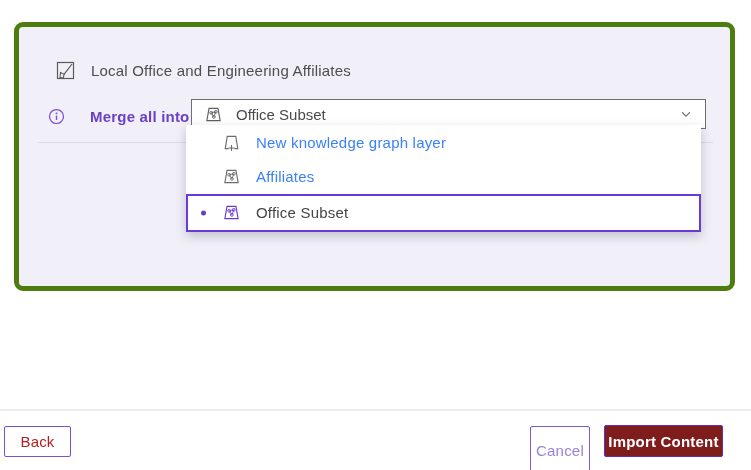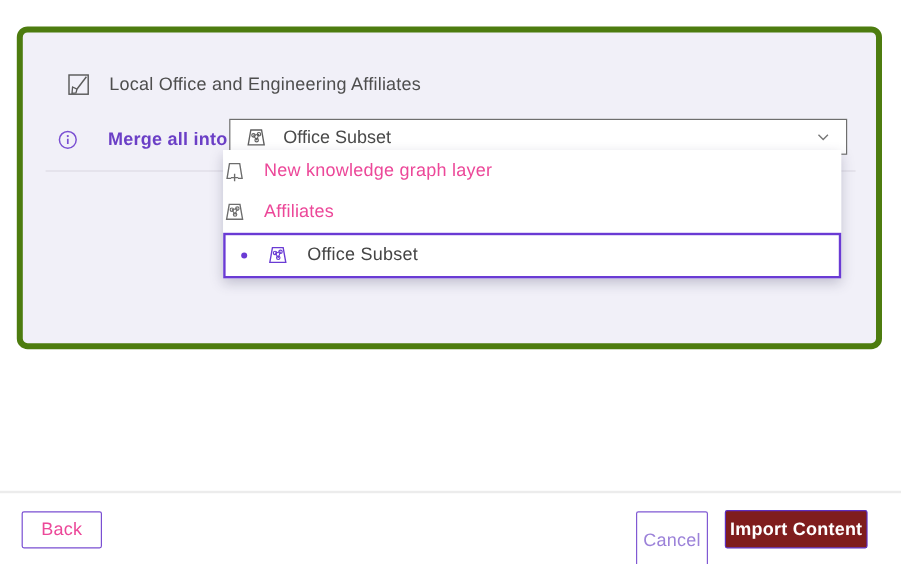--- a/index.html
+++ b/index.html
@@ -57,22 +57,22 @@
     position:absolute; left:186px; top:125px;
     width:515px; height:107px;
     background:#ffffff;
     box-shadow:0 4px 10px rgba(70,65,100,0.28);
     z-index:5;
     display:flex; flex-direction:column;
     box-sizing:border-box;
   }
   .option {
     flex:1; display:flex; align-items:center;
-    gap:15px;
-    font-size:15px; color:#ec4899; letter-spacing:0.2px;
+    padding-left:36px; gap:15px;
+    font-size:15px; color:#3b82f6; letter-spacing:0.2px;
     position:relative; box-sizing:border-box;
     cursor:pointer; background:#ffffff;
   }
   .option .opt-icon { display:flex; align-items:center; color:#6d6d6d; }
   .option.selected {
     border:2px solid #6a3bd4;
     color:#454545;
     padding-left:34px;
   }
   .option.selected .opt-icon { color:#6a3bd4; }
@@ -88,22 +88,22 @@
     border-top:2px solid #ececec;
   }
   .btn {
     position:absolute; box-sizing:border-box;
     font-family:"Liberation Sans", sans-serif;
     font-size:15px; letter-spacing:0.2px;
     border-radius:2px; cursor:pointer;
     display:flex; align-items:center; justify-content:center;
   }
   .btn-back {
-    left:18px; top:426px; width:67px; height:31px;
-    background:#ffffff; border:1px solid #7a4fd2; color:#ec4899;
+    left:4px; top:426px; width:67px; height:31px;
+    background:#ffffff; border:1px solid #7a4fd2; color:#b91c1c;
   }
   .btn-cancel {
     left:530px; top:426px; width:60px; height:48px;
     background:#ffffff; border:1px solid #8059d3; color:#9c82d9;
   }
   .btn-import {
     left:604px; top:425px; width:119px; height:32px;
     background:#7f1d1d; border:1px solid #5e2ebe; color:#ffffff;
     font-weight:600;
   }

